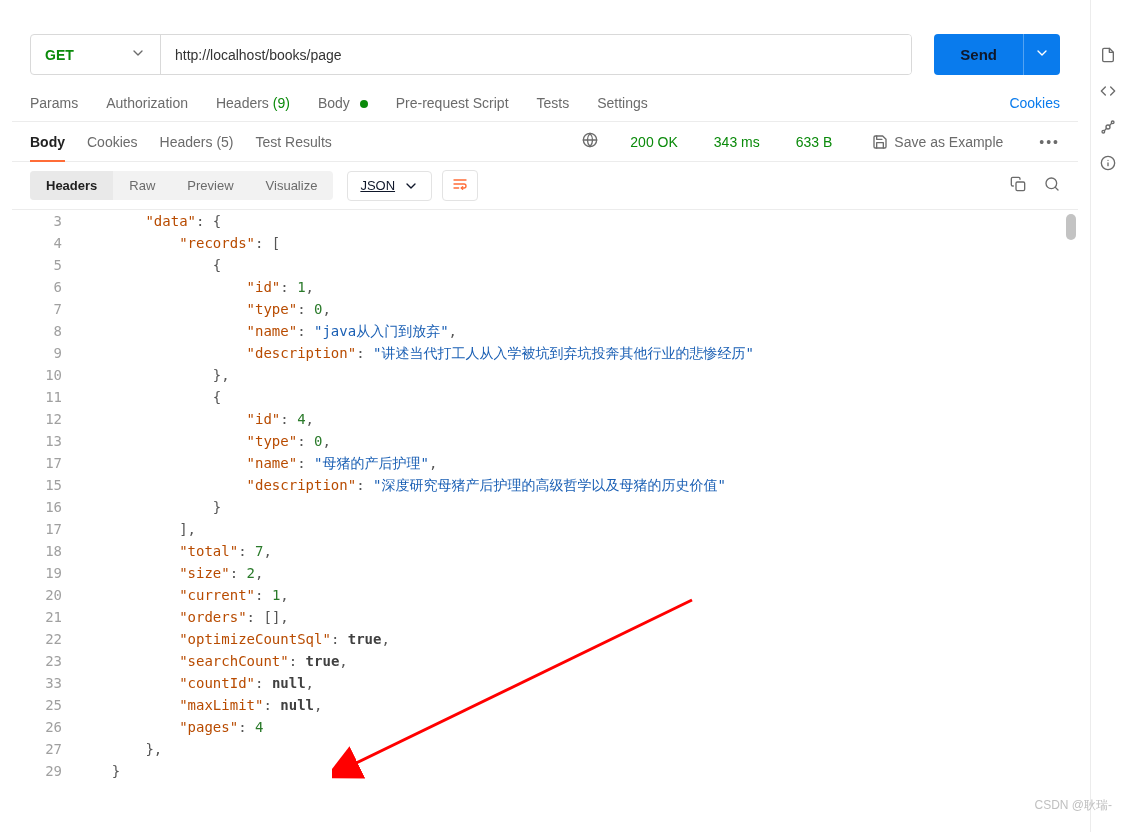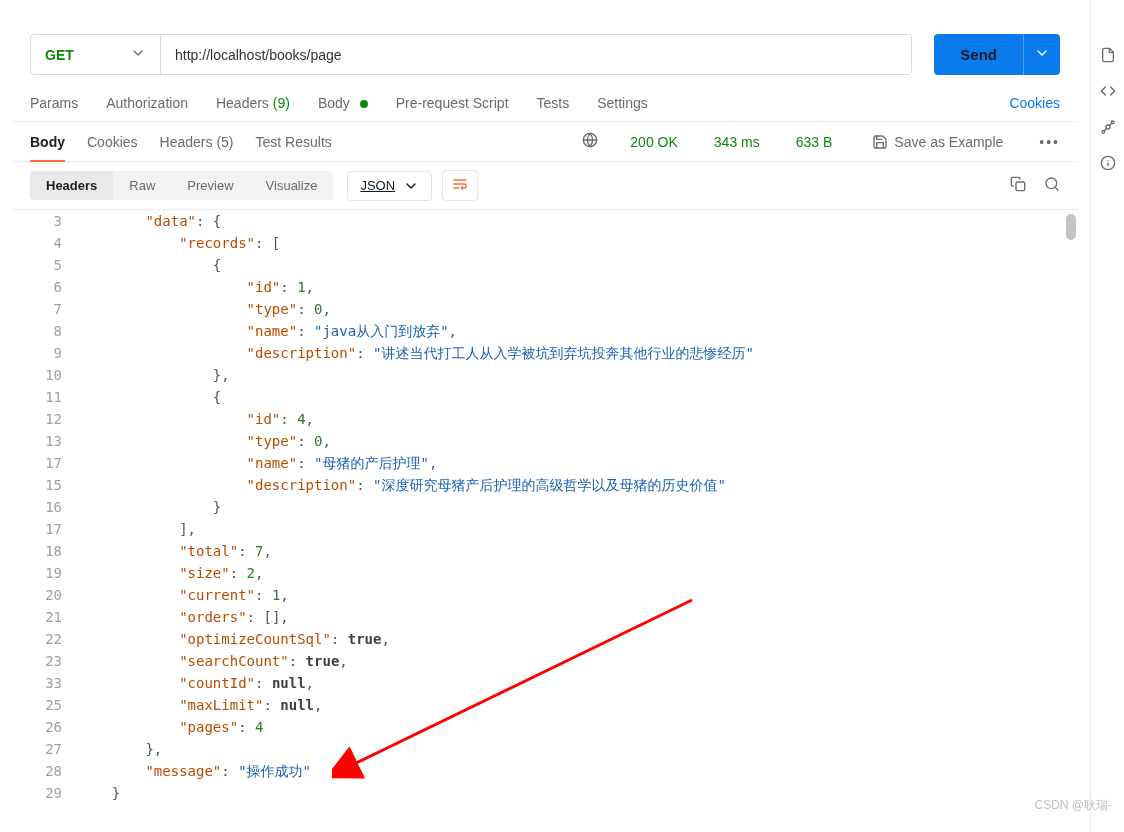--- a/index.html
+++ b/index.html
@@ -267,24 +267,20 @@
           </div>
           <div class="line">
             <div class="gutter">26</div>
             <div class="txt">            <span class="tok-key">"pages"</span><span class="tok-pun">: </span><span class="tok-num">4</span></div>
           </div>
           <div class="line">
             <div class="gutter">27</div>
             <div class="txt">        <span class="tok-pun">},</span></div>
           </div>
           <div class="line">
-            <div class="gutter">28</div>
-            <div class="txt">        <span class="tok-key">"message"</span><span class="tok-pun">: </span><span class="tok-str">"操作成功"</span></div>
-          </div>
-          <div class="line">
             <div class="gutter">29</div>
             <div class="txt">    <span class="tok-pun">}</span></div>
           </div>
         </div>
     <div class="code-scroll"></div>
     <svg class="arrow" style="left:320px; top:380px;" width="370" height="190">
       <defs>
             <marker id="ah" markerWidth="12" markerHeight="12" refX="2" refY="6" orient="auto">
               <path d="M0,0 L12,6 L0,12 Z" fill="#ff0000"></path>
             </marker>

